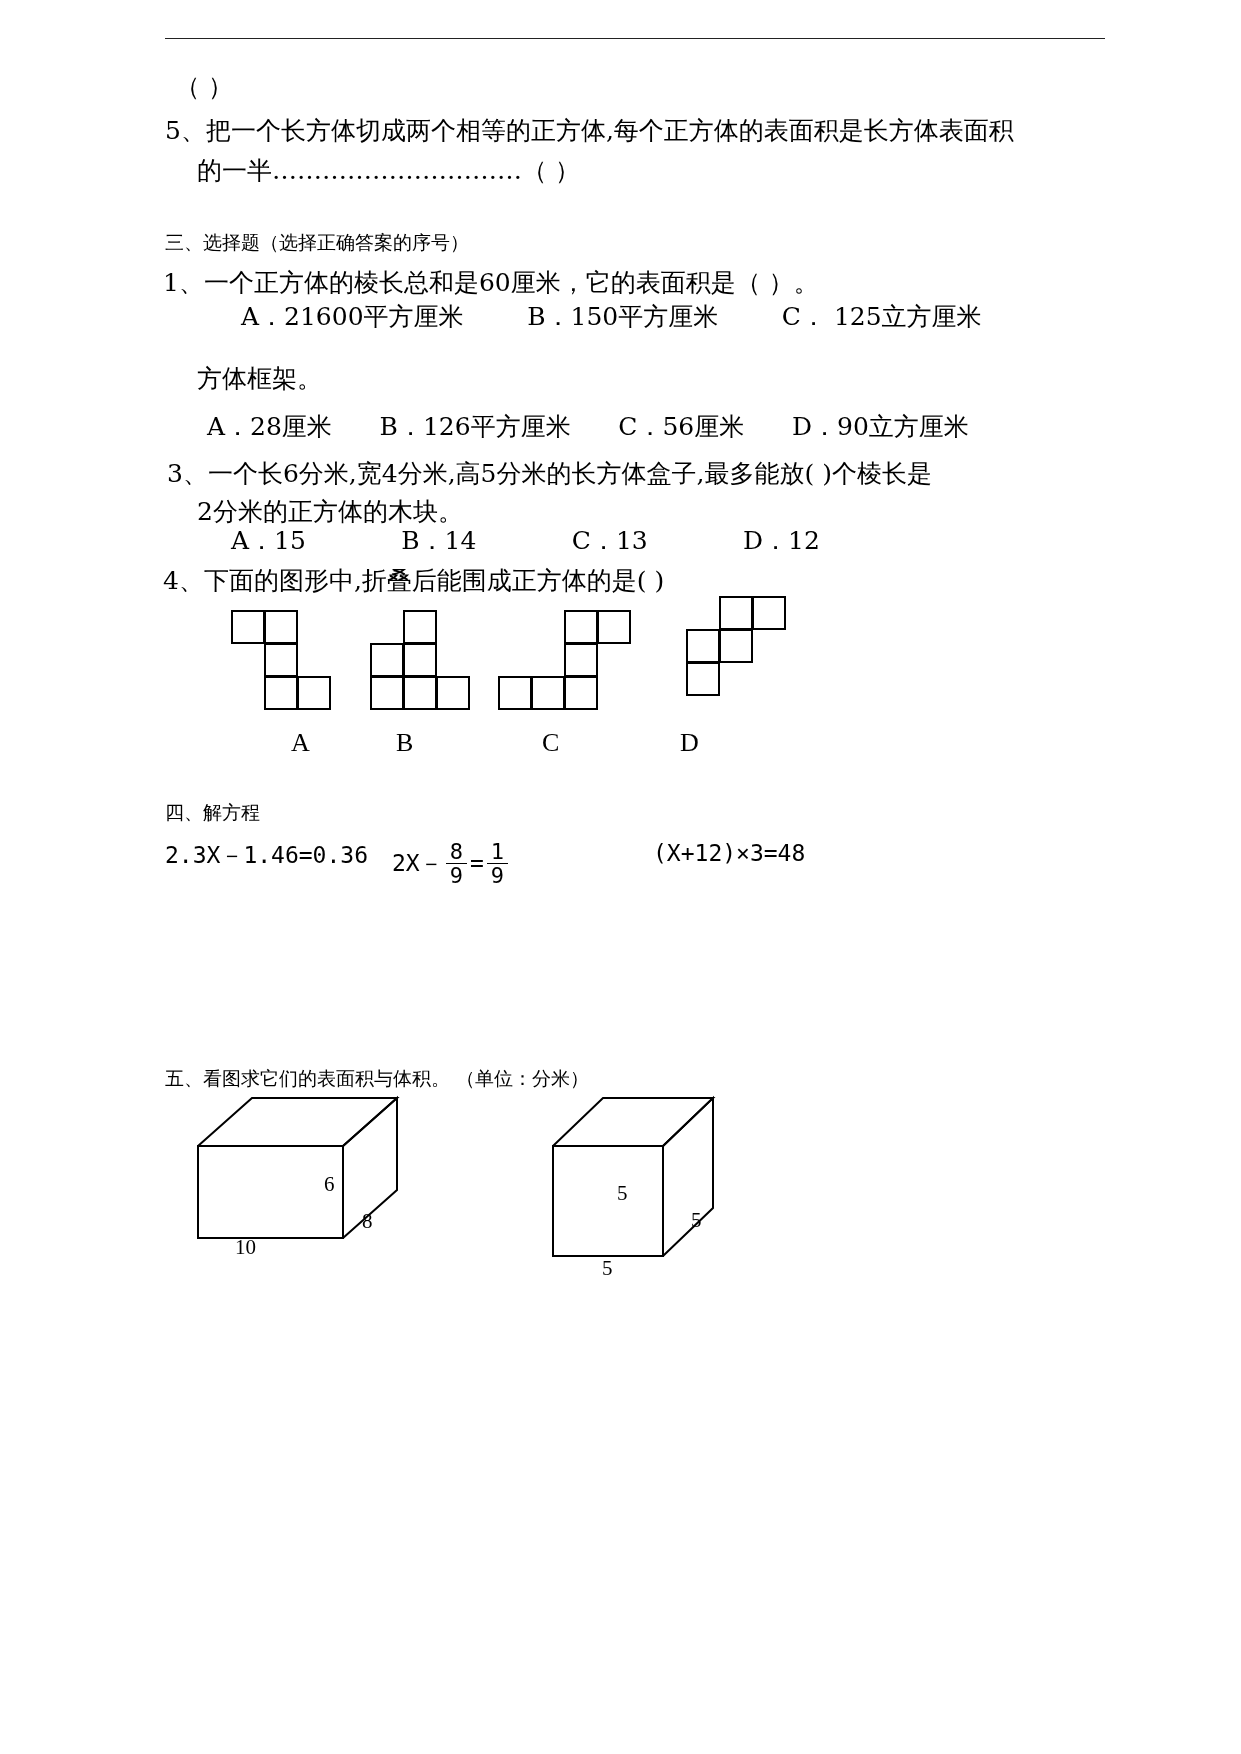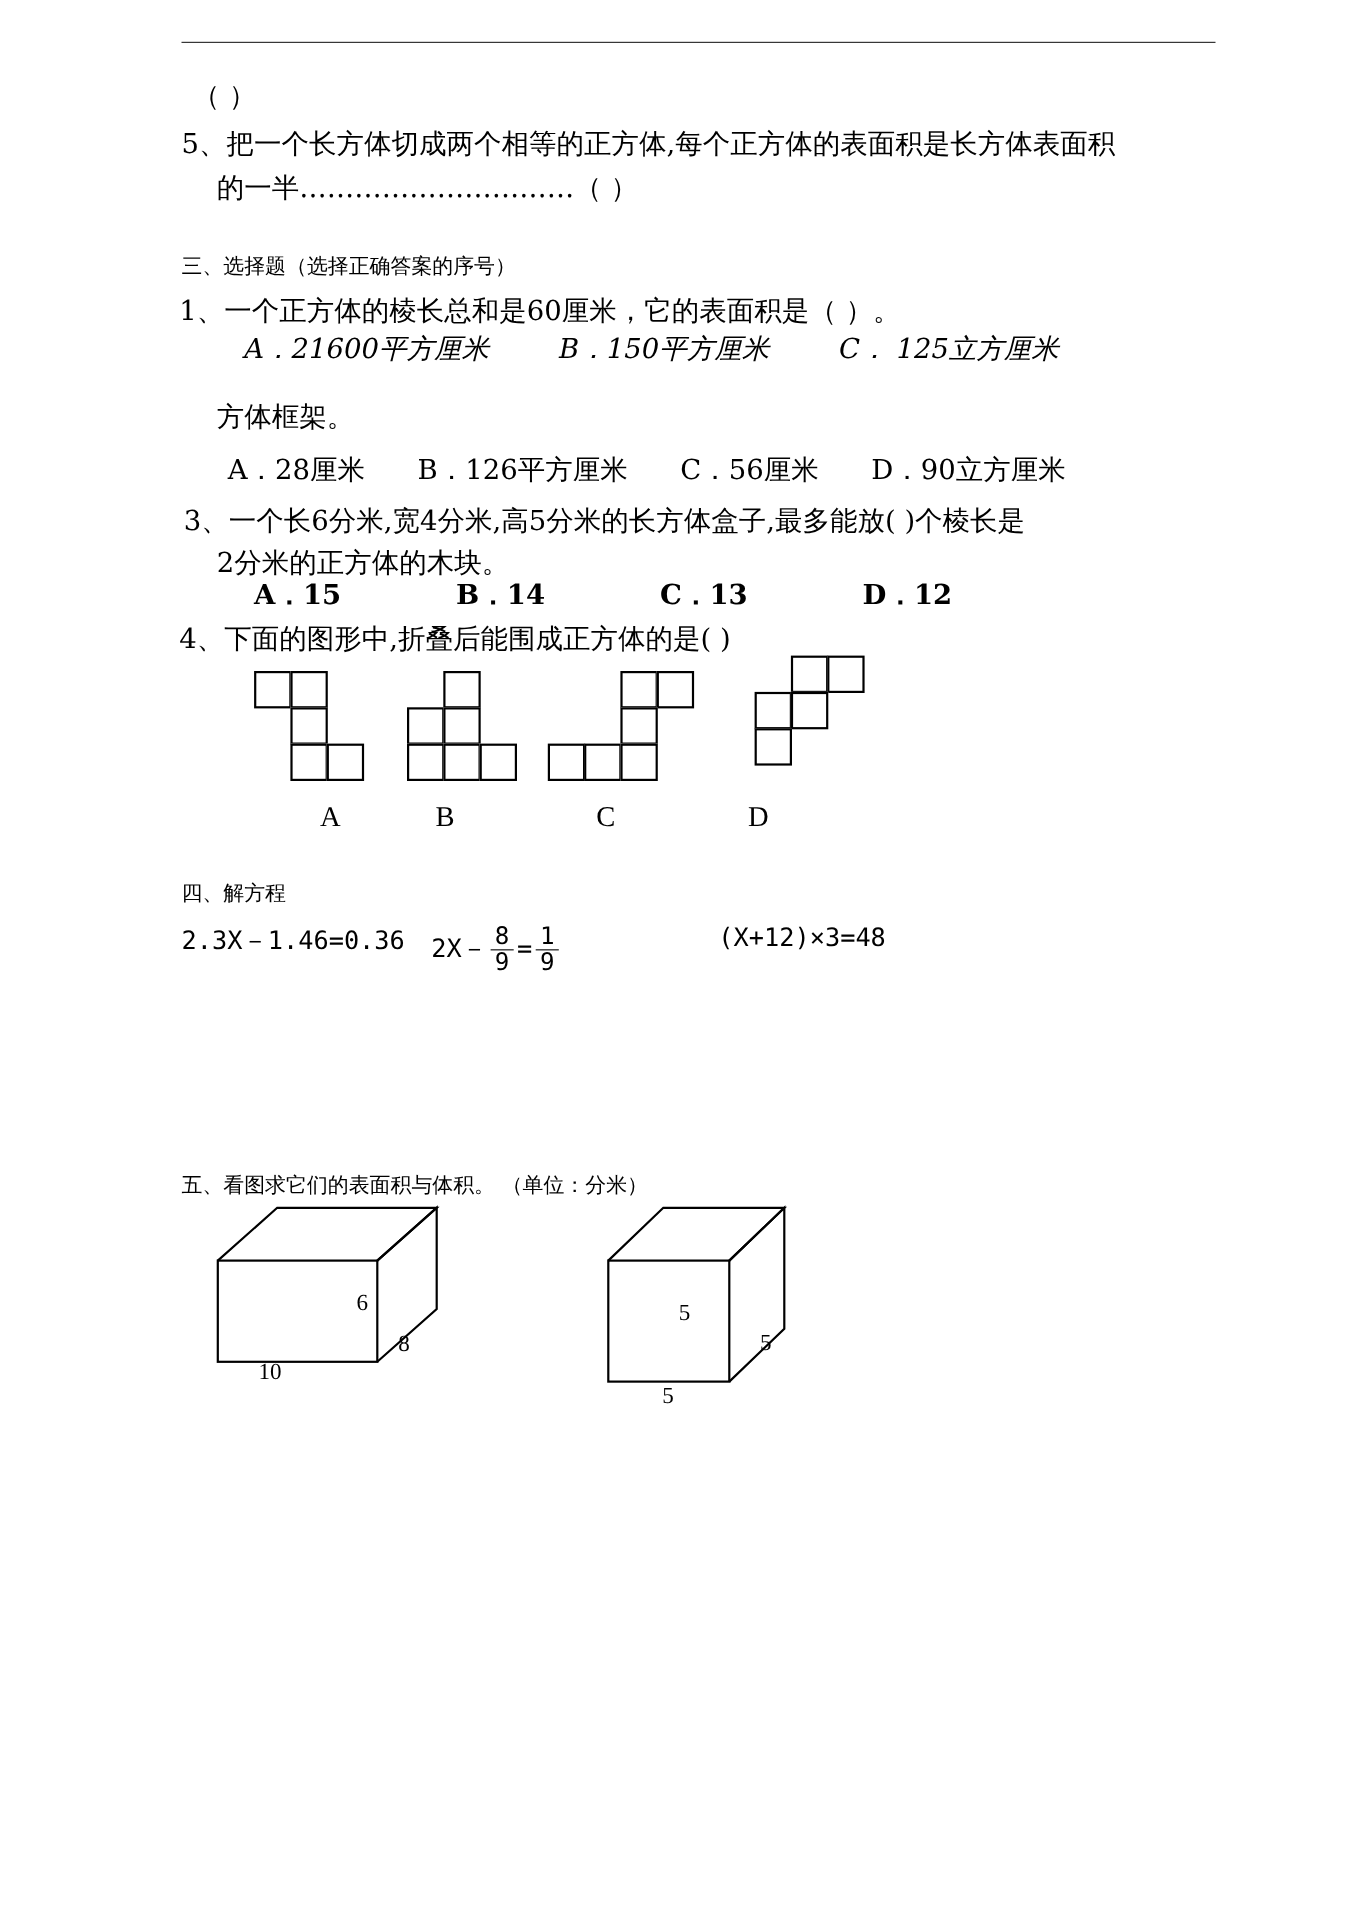--- a/index.html
+++ b/index.html
@@ -95,28 +95,28 @@
   <div class="top-rule"></div>
 
   <div class="hang" style="left:175px; top:66px;">（      ）</div>
 
   <div class="hang" style="left:165px; top:110px;">5、把一个长方体切成两个相等的正方体,每个正方体的表面积是长方体表面积</div>
   <div class="hang" style="left:197px; top:150px;">的一半…………………………（          ）</div>
 
   <div class="hang sec-head" style="left:165px; top:222px;">三、选择题（选择正确答案的序号）</div>
 
   <div class="hang" style="left:163px; top:262px;">1、一个正方体的棱长总和是60厘米，它的表面积是（              ）。</div>
-  <div class="opt-row" style="left:222px; top:300px;font-style:italic;">A．21600平方厘米        B．150平方厘米        C． 125立方厘米</div>
+  <div class="opt-row" style="left:241px; top:300px;">A．21600平方厘米        B．150平方厘米        C． 125立方厘米</div>
 
   <div class="hang" style="left:197px; top:358px;">方体框架。</div>
   <div class="opt-row" style="left:207px; top:410px;">A．28厘米      B．126平方厘米      C．56厘米      D．90立方厘米</div>
 
   <div class="hang" style="left:167px; top:453px;">3、一个长6分米,宽4分米,高5分米的长方体盒子,最多能放(            )个棱长是</div>
   <div class="hang" style="left:197px; top:491px;">2分米的正方体的木块。</div>
-  <div class="opt-row" style="left:231px; top:524px;font-weight:bold;">A．15            B．14            C．13            D．12</div>
+  <div class="opt-row" style="left:231px; top:524px;">A．15            B．14            C．13            D．12</div>
 
   <div class="hang" style="left:163px; top:560px;">4、下面的图形中,折叠后能围成正方体的是(           )</div>
 
   <div class="net" style="left:231px; top:610px; width:120px; height:110px;">
     <div class="cell" style="left:0px;   top:0px;"></div>
     <div class="cell" style="left:33px;  top:0px;"></div>
     <div class="cell" style="left:33px;  top:33px;"></div>
     <div class="cell" style="left:33px;  top:66px;"></div>
     <div class="cell" style="left:66px;  top:66px;"></div>
   </div>

